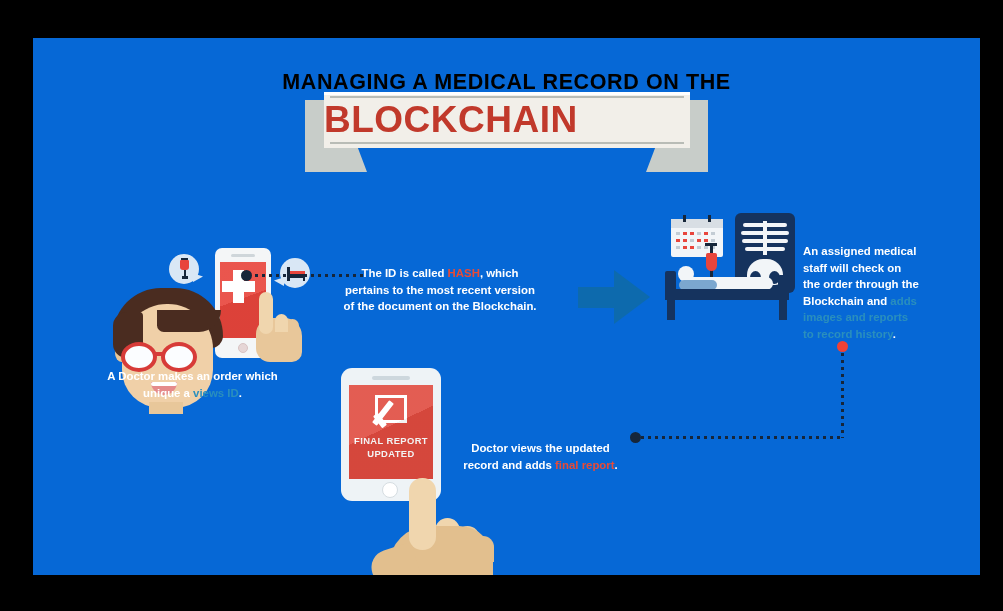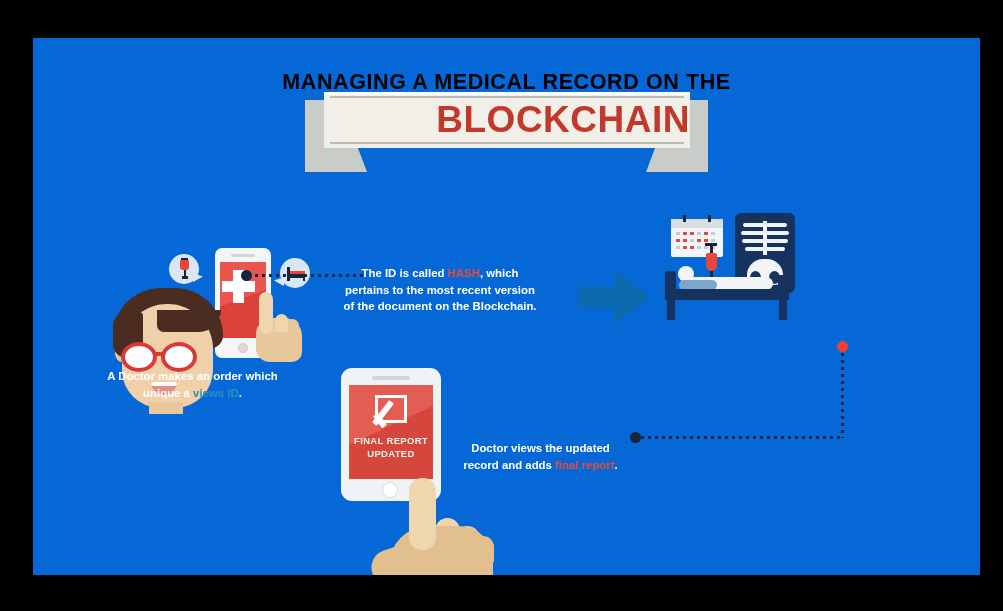--- a/index.html
+++ b/index.html
@@ -97,21 +97,21 @@
   #ribbon-main:before { top: 4px; }
   #ribbon-main:after  { bottom: 4px; }
 
   #title-main {
     position: absolute;
     left: 291px;
     top: 54px;
     width: 366px;
     height: 56px;
     line-height: 56px;
-    text-align: right;
+    text-align: left;
     color: #c1392b;
     font-size: 37px;
     font-weight: bold;
     letter-spacing: 0.5px;
   }
 
   
   .txt {
     position: absolute;
     color: #ffffff;
@@ -425,20 +425,23 @@
       <div class="bed-head"></div>
       <div class="bed-foot"></div>
       <div class="phead"></div>
       <div class="body"></div>
       <div class="torso"></div>
       <div class="bed-frame"></div>
       <div class="bed-leg1"></div>
       <div class="bed-leg2"></div>
     </div>
 
+    <div class="txt" id="cap-staff" style="left:770px; top:205px; width:118px; text-align:left;">
+      <span>An assigned medical staff will check on the order through the Blockchain and </span><span class="hl-teal">adds images and reports to record history</span><span>.</span>
+    </div>
 
     <div class="dot dot-red" style="left:804px; top:303px; width:11px; height:11px;"></div>
     <div class="dline-v" style="left:808px; top:315px; height:85px;"></div>
     <div class="dline-h" style="left:608px; top:398px; width:202px;"></div>
     <div class="dot dot-navy" style="left:597px; top:394px; width:11px; height:11px;"></div>
 
     <div class="txt" id="cap-update" style="left:420px; top:402px; width:175px; text-align:center;">
       <span>Doctor views the updated record and adds </span><span class="hl-red">final report</span><span>.</span>
     </div>
 

